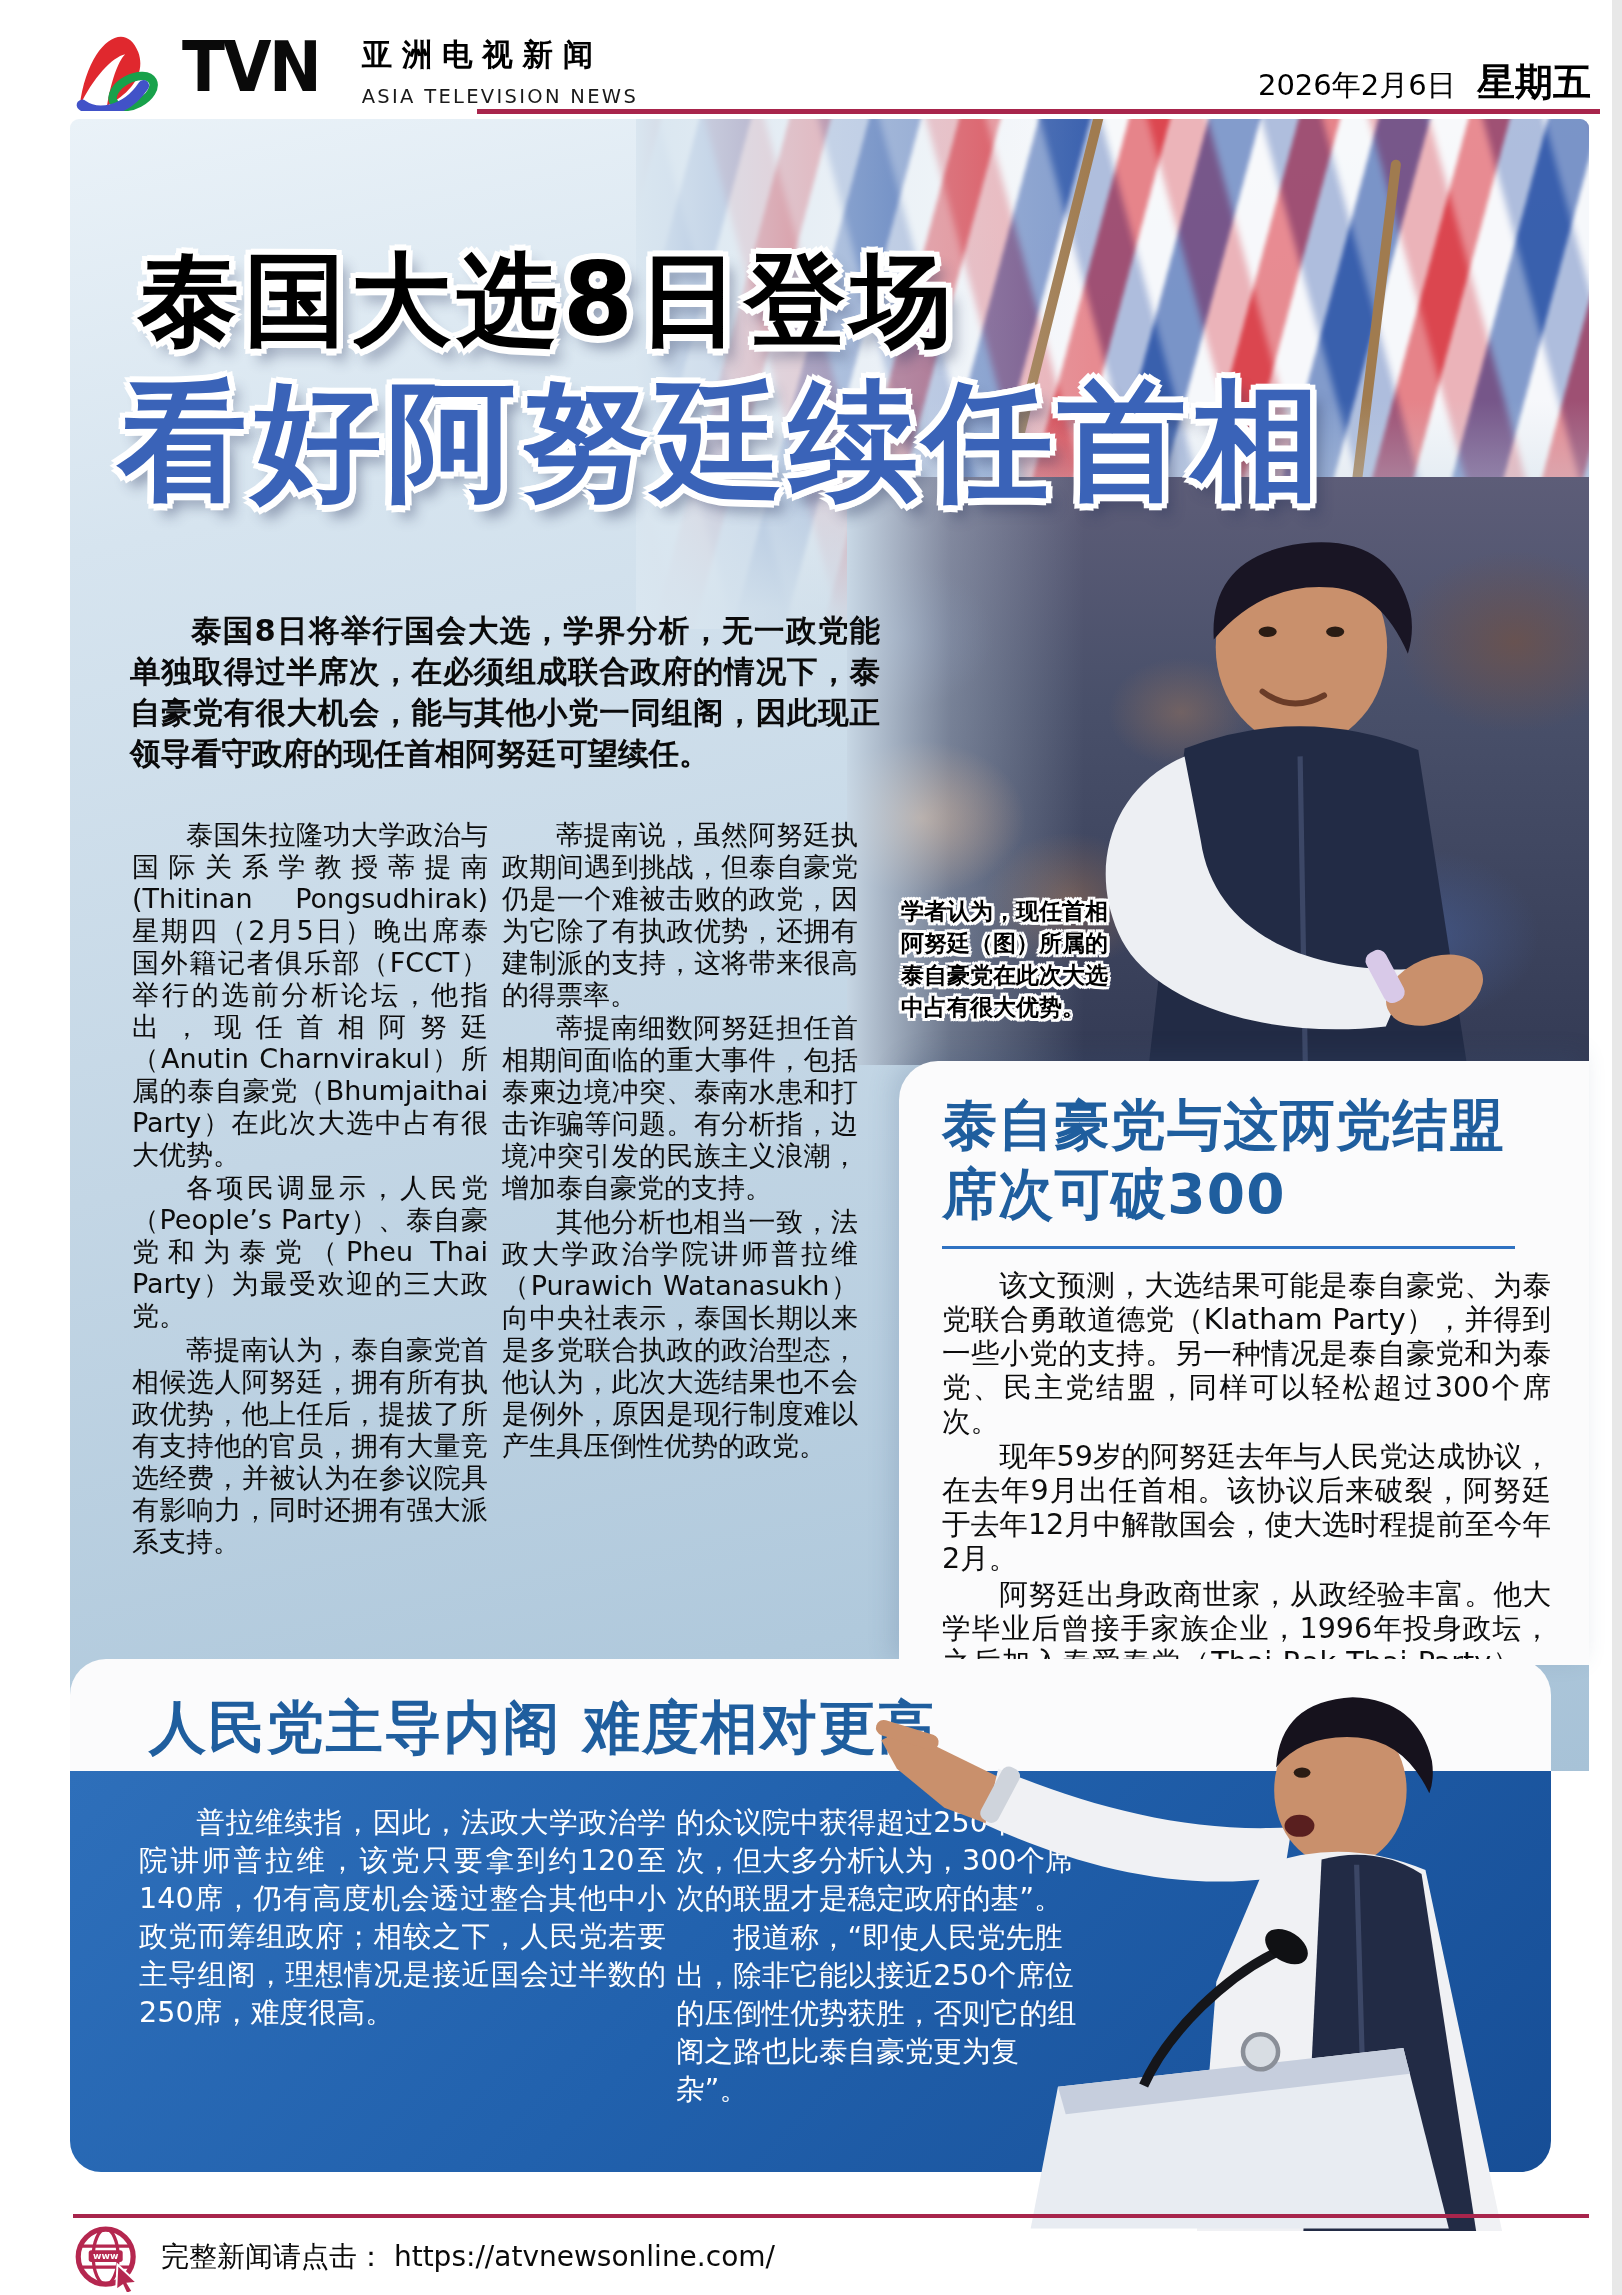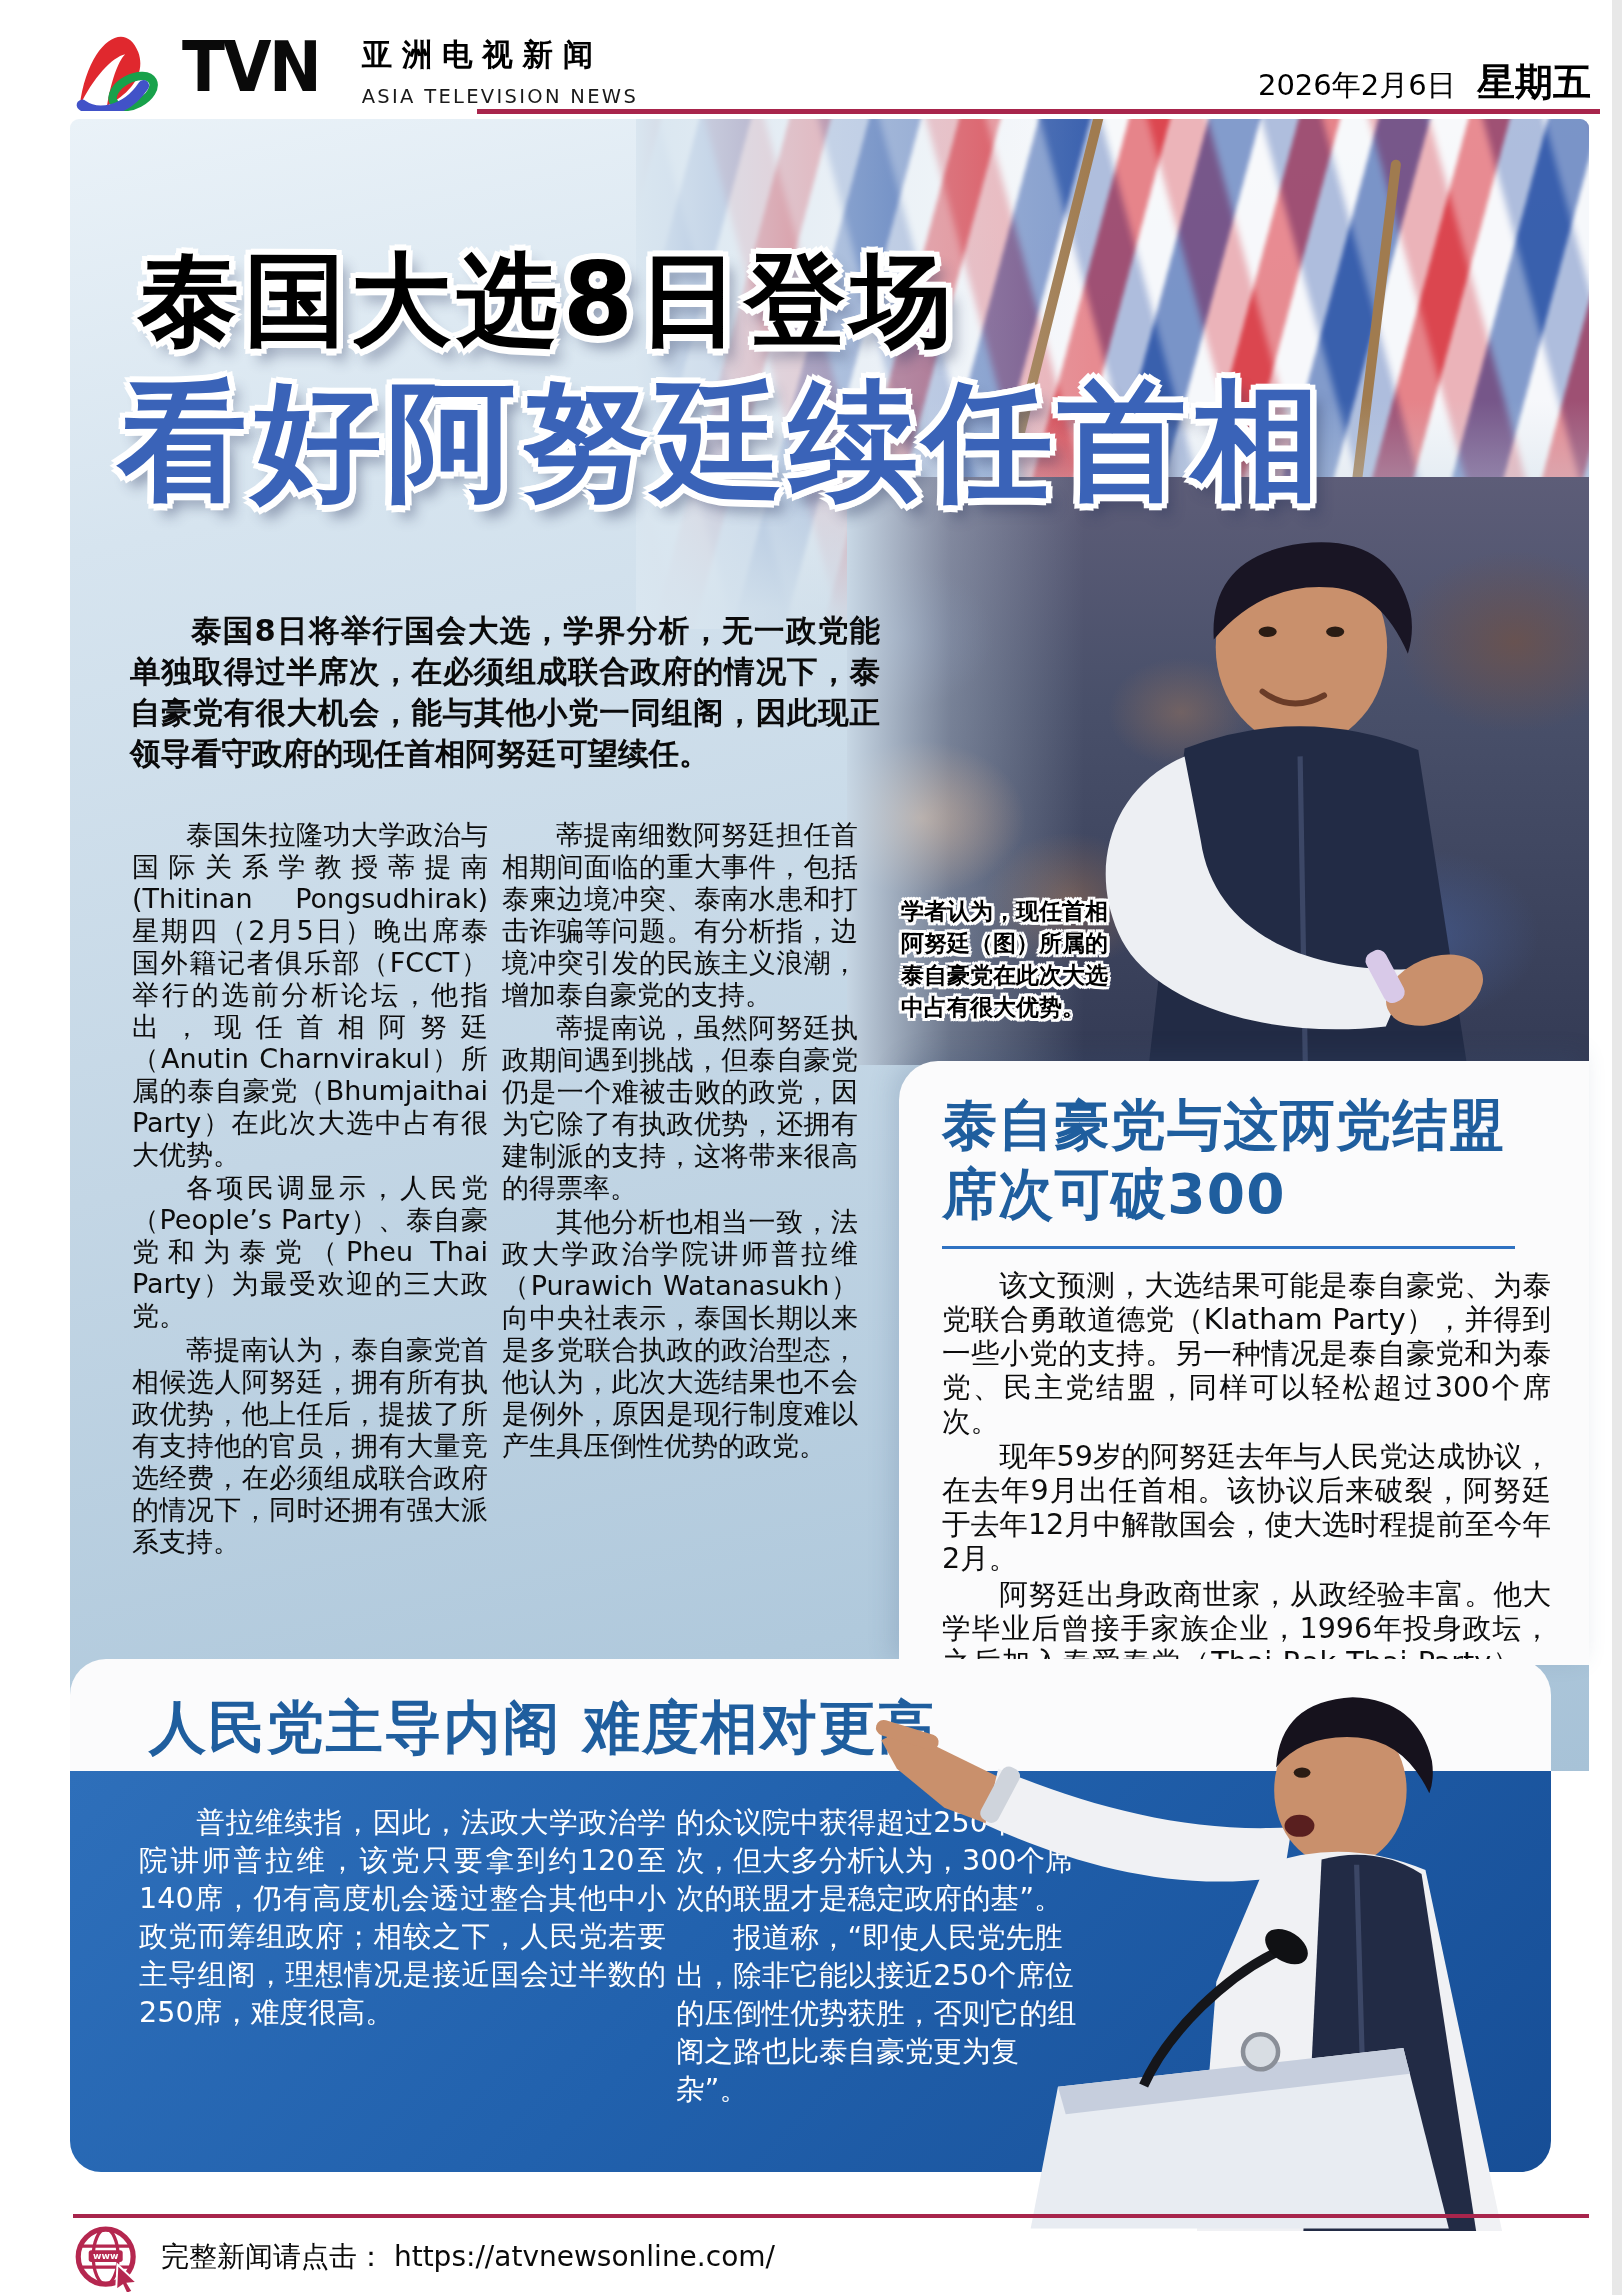--- a/index.html
+++ b/index.html
@@ -151,25 +151,25 @@
       <ellipse cx="905" cy="790" rx="78" ry="50" fill="#c9906c" transform="rotate(-22 905 790)"></ellipse>
       <rect x="812" y="726" width="34" height="86" rx="14" fill="#d8c9e8" transform="rotate(-28 829 769)"></rect>
     </svg>
     <div class="crowd-fade"></div>
   </div>
   <div class="caption">学者认为，现任首相阿努廷（图）所属的泰自豪党在此次大选中占有很大优势。</div>
 
   <div class="col1">
     <p class="colpara">泰国朱拉隆功大学政治与国际关系学教授蒂提南 (Thitinan Pongsudhirak) 星期四（2月5日）晚出席泰国外籍记者俱乐部（FCCT）举行的选前分析论坛，他指出，现任首相阿努廷（Anutin Charnvirakul）所属的泰自豪党（Bhumjaithai Party）在此次大选中占有很大优势。</p>
     <p class="colpara">各项民调显示，人民党（People’s Party）、泰自豪党和为泰党（Pheu Thai Party）为最受欢迎的三大政党。</p>
-    <p class="colpara">蒂提南认为，泰自豪党首相候选人阿努廷，拥有所有执政优势，他上任后，提拔了所有支持他的官员，拥有大量竞选经费，在必须组成联合政府的情况下，同时还拥有强大派系支持。</p>
+    <p class="colpara">蒂提南认为，泰自豪党首相候选人阿努廷，拥有所有执政优势，他上任后，提拔了所有支持他的官员，拥有大量竞选经费，并被认为在参议院具有影响力，同时还拥有强大派系支持。</p>
   </div>
   <div class="col2">
+    <p class="colpara">蒂提南说，虽然阿努廷执政期间遇到挑战，但泰自豪党仍是一个难被击败的政党，因为它除了有执政优势，还拥有建制派的支持，这将带来很高的得票率。</p>
     <p class="colpara">蒂提南细数阿努廷担任首相期间面临的重大事件，包括泰柬边境冲突、泰南水患和打击诈骗等问题。有分析指，边境冲突引发的民族主义浪潮，增加泰自豪党的支持。</p>
-    <p class="colpara">蒂提南说，虽然阿努廷执政期间遇到挑战，但泰自豪党仍是一个难被击败的政党，因为它除了有执政优势，还拥有建制派的支持，这将带来很高的得票率。</p>
     <p class="colpara">其他分析也相当一致，法政大学政治学院讲师普拉维（Purawich Watanasukh）向中央社表示，泰国长期以来是多党联合执政的政治型态，他认为，此次大选结果也不会是例外，原因是现行制度难以产生具压倒性优势的政党。</p>
   </div>
 
   <div class="sidebox">
     <div class="sidebox-title">
       <div>泰自豪党与这两党结盟</div>
       <div>席次可破300</div>
     </div>
     <div class="sidebox-divider"></div>
     <div class="sidebox-body">

